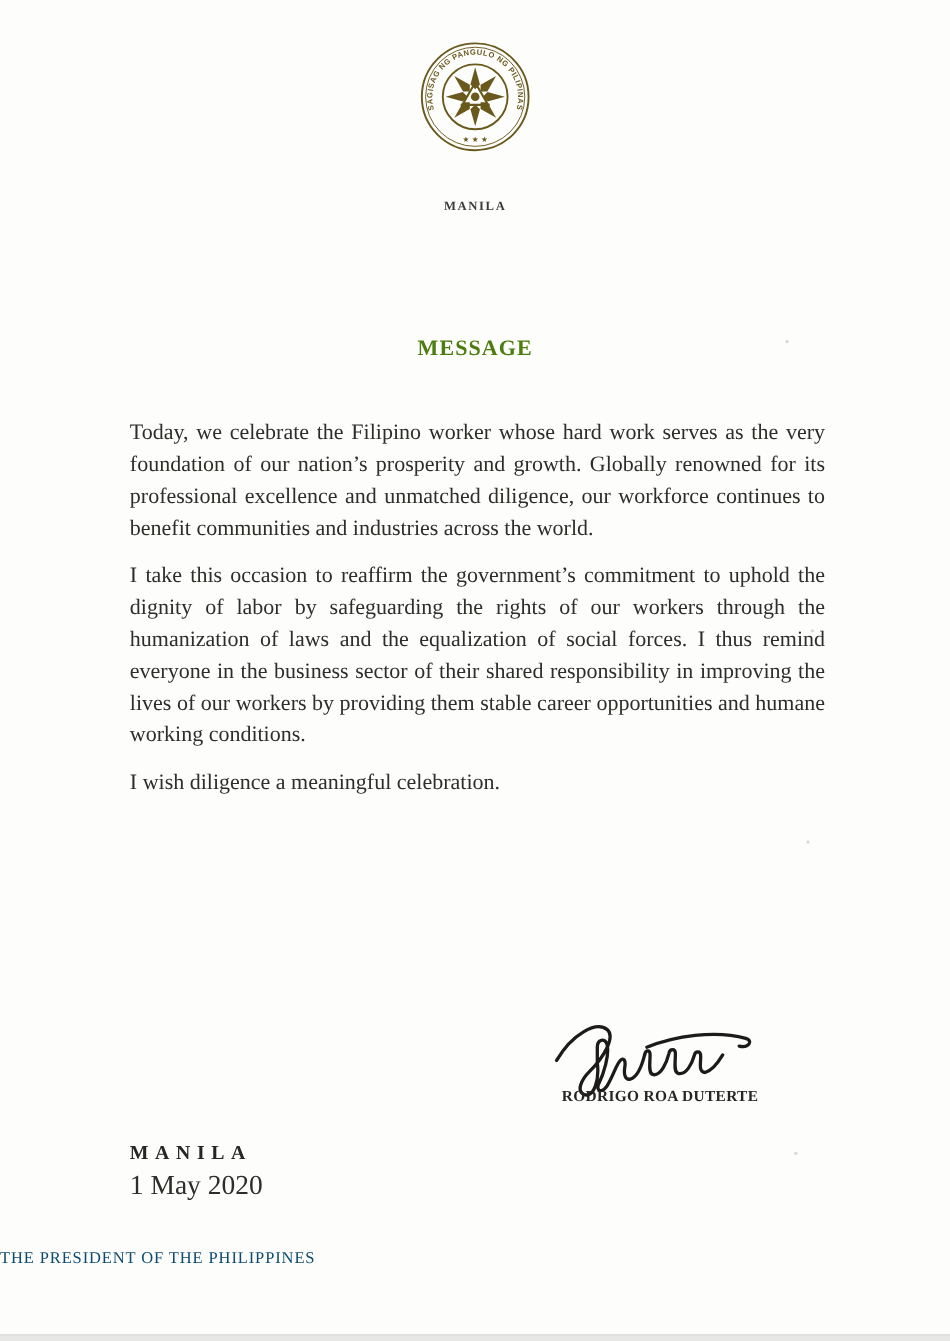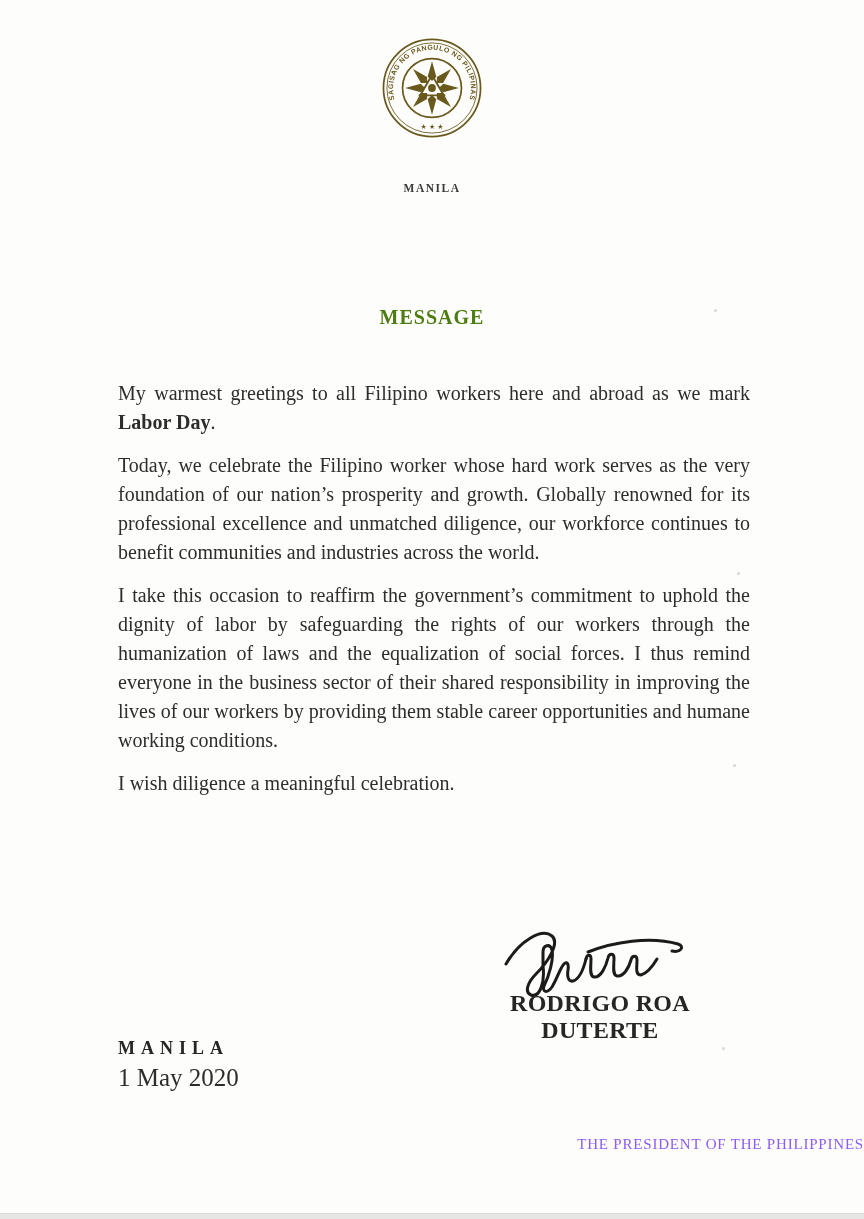--- a/index.html
+++ b/index.html
@@ -72,21 +72,21 @@
     left: 498px;
     width: 195px;
     height: 74px;
   }
   .signer-name {
     position: absolute;
     top: 990px;
     left: 450px;
     width: 300px;
     text-align: center;
-    font-size: 24px;
+    font-size: 14px;
     font-weight: bold;
     letter-spacing: 0.3px;
     color: #272624;
   }
   .dateline-city {
     position: absolute;
     top: 1038px;
     left: 118px;
     font-size: 18px;
     font-weight: bold;
@@ -98,24 +98,24 @@
     top: 1064px;
     left: 118px;
     font-size: 25px;
     text-align: center;
   }
   .footer-line {
     position: absolute;
     top: 1136px;
     left: 0;
     width: 100%;
-    text-align: right;
+    text-align: left;
     font-size: 15px;
     letter-spacing: 0.8px;
-    color: #8b5cf6;
+    color: #0c4a6e;
   }
   .scan-edge {
     position: absolute;
     left: 0;
     bottom: 0;
     width: 100%;
     height: 6px;
     background: #e6e6e5;
     border-top: 1px solid #d9d9d8;
   }
@@ -168,21 +168,20 @@
 
       <text x="0" y="47" font-size="8" fill="#6a591d" text-anchor="middle" font-family="DejaVu Sans, sans-serif">★ ★ ★</text>
     </svg>
   </div>
 
   <div class="city">MANILA</div>
 
   <div class="msg-title">MESSAGE</div>
 
   <div class="body-text">
-    <p><span>My warmest greetings to all Filipino workers here and abroad as we mark </span><span class="bold-inline">Labor Day</span><span>.</span></p>
     <p>Today, we celebrate the Filipino worker whose hard work serves as the very foundation of our nation’s prosperity and growth. Globally renowned for its professional excellence and unmatched diligence, our workforce continues to benefit communities and industries across the world.</p>
     <p>I take this occasion to reaffirm the government’s commitment to uphold the dignity of labor by safeguarding the rights of our workers through the humanization of laws and the equalization of social forces. I thus remind everyone in the business sector of their shared responsibility in improving the lives of our workers by providing them stable career opportunities and humane working conditions.</p>
     <p>I wish diligence a meaningful celebration.</p>
   </div>
 
   <div class="sig-wrap">
     <svg viewBox="0 0 195 74" width="195" height="74">
       <g fill="none" stroke="#1c1b19" stroke-width="3" stroke-linecap="round" stroke-linejoin="round">
         <path d="M8,40 C22,16 44,4 54,12 C62,19 50,38 38,50 C30,58 26,68 33,71 C42,74 47,58 45,42 L45,28 C45,21 52,19 54,26 C56,35 51,52 46,62 C44,68 49,70 54,63 C60,53 62,44 66,40 C69,37 71,40 70,46 C69,52 70,58 75,57 C82,55 86,43 88,35"></path>
         <path d="M88,35 C89,30 93,30 93,35 C93,42 91,52 96,53 C103,54 108,42 110,34 C111,29 116,29 116,34 C116,42 114,51 119,52 C126,53 131,43 133,36 C134,31 139,31 139,36 C139,43 137,51 143,51 C150,49 156,40 159,35"></path>

